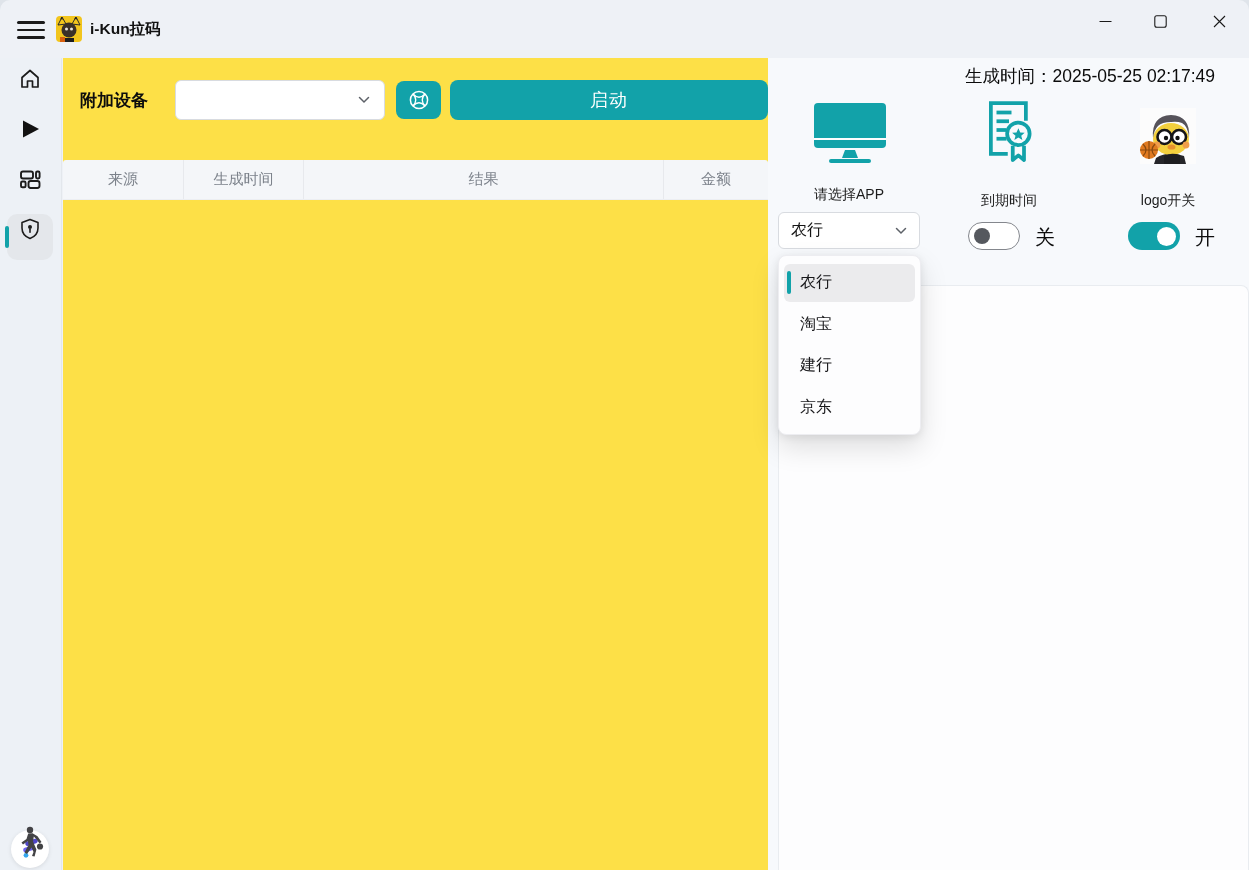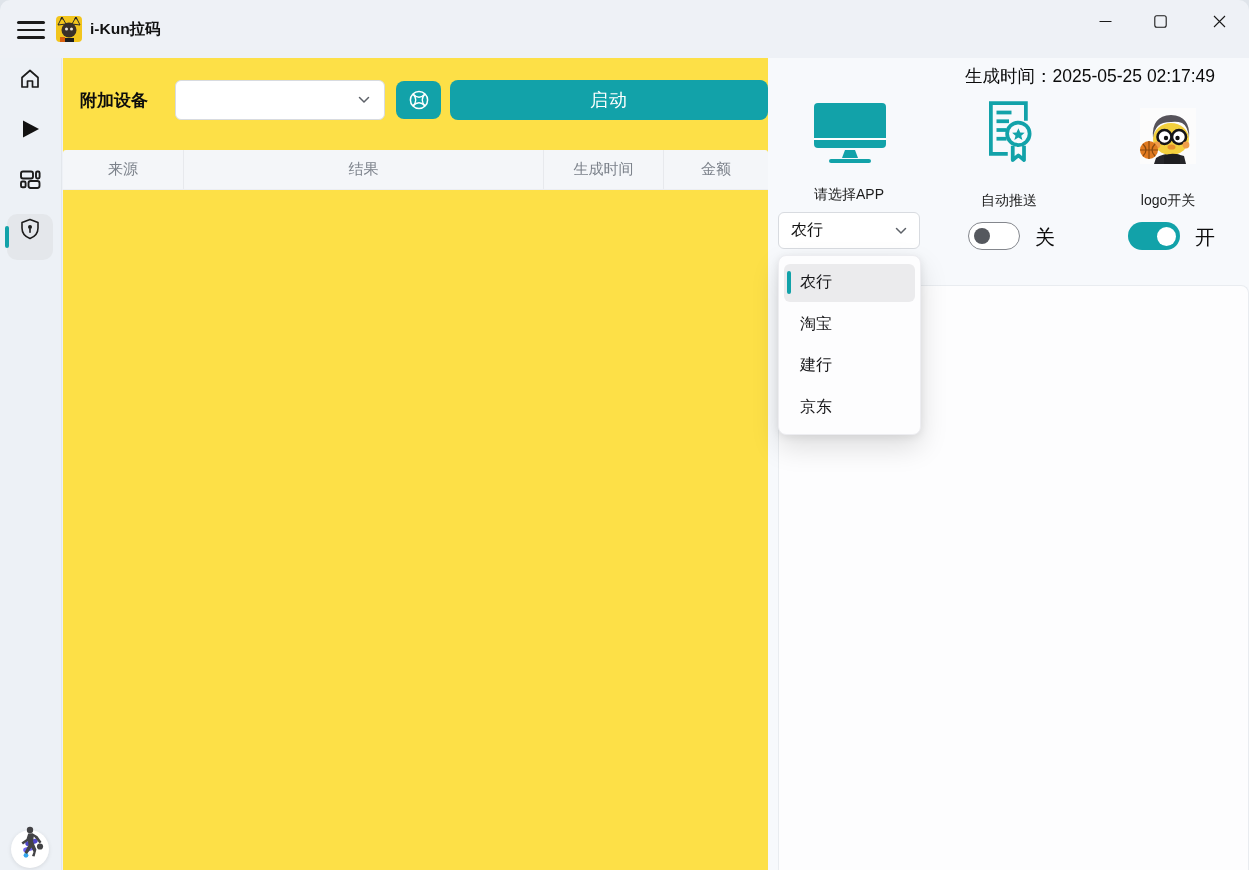--- a/index.html
+++ b/index.html
@@ -27,21 +27,21 @@
   .side-sel-bar { position:absolute; left:5px; top:168px; width:4px; height:22px; background:#12a2a9; border-radius:3px; }
   .flash-circle { position:absolute; left:11px; top:772px; width:38px; height:38px; background:#ffffff; border-radius:50%; box-shadow:0 1px 4px rgba(0,0,0,.10); display:flex; align-items:center; justify-content:center; cursor:pointer; }
 
   
   .main { position:absolute; left:63px; top:58px; width:705px; bottom:0; background:#fde047; }
   .dev-label { position:absolute; left:17px; top:31px; font-size:17px; font-weight:600; color:#0d0d0d; }
   .dev-select { position:absolute; left:112px; top:22px; width:210px; height:40px; background:#fff; border:1px solid #d8dbe0; border-radius:6px; display:flex; align-items:center; justify-content:flex-end; padding-right:14px; cursor:pointer; }
   .ball-btn { position:absolute; left:333px; top:23px; width:45px; height:38px; background:#12a2a9; border:none; border-radius:8px; display:flex; align-items:center; justify-content:center; cursor:pointer; }
   .start-btn { position:absolute; left:387px; top:22px; width:318px; height:40px; background:#12a2a9; border:none; border-radius:8px; color:#fff; font-size:18px; letter-spacing:1px; display:flex; align-items:center; justify-content:center; cursor:pointer; font-family:inherit; }
 
-  .thead { position:absolute; left:0; top:92px; width:705px; height:40px; background:#f4f6f9; display:flex; border-bottom:1px solid #eceef2; border-radius:3px 3px 0 0; }
+  .thead { position:absolute; left:0; top:102px; width:705px; height:40px; background:#f4f6f9; display:flex; border-bottom:1px solid #eceef2; border-radius:3px 3px 0 0; }
   .th { display:flex; align-items:center; justify-content:center; font-size:15px; color:#7c828b; }
   .th + .th { border-left:1px solid #e7e9ed; }
   .th-src { width:120px; } .th-time { width:120px; } .th-result { width:360px; } .th-amount { width:105px; }
 
   
   .right { position:absolute; left:768px; top:58px; right:0; bottom:0; background:#f7f9fc; }
   .expiry { position:absolute; right:34px; top:6px; font-size:17.5px; color:#0b0b0b; white-space:nowrap; }
   .feature-label { position:absolute; font-size:14px; color:#1c1c1c; white-space:nowrap; }
   .lbl-app    { left:81px; top:128px; transform:translateX(-50%); left:81px;text-align:center; }
   .lbl-push   { left:241px; top:134px; transform:translateX(-50%); }
@@ -173,22 +173,22 @@
         <path d="M6 6 Q12 12.5 18 6" fill="none" stroke="#fff" stroke-width="1.3"></path>
         <path d="M6 18 Q12 11.5 18 18" fill="none" stroke="#fff" stroke-width="1.3"></path>
         <path d="M6 6 Q11.5 12 6 18" fill="none" stroke="#fff" stroke-width="1.3"></path>
         <path d="M18 6 Q12.5 12 18 18" fill="none" stroke="#fff" stroke-width="1.3"></path>
       </svg>
     </button>
     <button class="start-btn">启动</button>
 
     <div class="thead">
       <div class="th th-src">来源</div>
+      <div class="th th-time">生成时间</div>
       <div class="th th-result">结果</div>
-      <div class="th th-time">生成时间</div>
       <div class="th th-amount">金额</div>
     </div>
     <div style="position:absolute; left:0; top:132px; width:705px; bottom:0;"></div>
   </div>
 
   <div class="right">
     <div class="expiry">
       <span>生成时间：</span><span>2025-05-25 02:17:49</span>
     </div>
 
@@ -208,21 +208,21 @@
         <path d="M37.5 17 V4.5 H9.5 V45 H21.5" fill="none" stroke="#12a2a9" stroke-width="3" stroke-linecap="square"></path>
         <line x1="14" y1="12" x2="26" y2="12" stroke="#12a2a9" stroke-width="3"></line>
         <line x1="14" y1="19" x2="24" y2="19" stroke="#12a2a9" stroke-width="3"></line>
         <line x1="14" y1="26" x2="22" y2="26" stroke="#12a2a9" stroke-width="3"></line>
         <line x1="14" y1="33" x2="22" y2="33" stroke="#12a2a9" stroke-width="3"></line>
         <circle cx="31.5" cy="29" r="9" fill="none" stroke="#12a2a9" stroke-width="3"></circle>
         <path d="M31.5 24.5 L33 28 L36.5 28.2 L33.8 30.6 L34.7 34 L31.5 32 L28.3 34 L29.2 30.6 L26.5 28.2 L30 28 Z" fill="#12a2a9"></path>
         <path d="M27 38.5 V50 L31.5 46.3 L36 50 V38.5" fill="none" stroke="#12a2a9" stroke-width="3" stroke-linejoin="round"></path>
       </svg>
     </div>
-    <div class="feature-label lbl-push">自动推送</div>
+    <div class="feature-label lbl-push">到期时间</div>
 
     <div class="avatar">
       <svg width="56" height="56" viewBox="0 0 56 56">
         <rect width="56" height="56" fill="#fcfcfc"></rect>
         <path d="M16 50 Q28 42 44 48 L46 56 L14 56 Z" fill="#26262a"></path>
         <ellipse cx="31" cy="31" rx="18" ry="16" fill="#f3d03e"></ellipse>
         <path d="M13 30 Q11 8 31 7 Q51 8 49 30 Q48 18 42 15 Q37 13 31 14 Q22 14 18 18 Q14 22 13 30 Z" fill="#56535a"></path>
         <circle cx="24.5" cy="29" r="7" fill="#fff" stroke="#151518" stroke-width="2.6"></circle>
         <circle cx="39" cy="29" r="7" fill="#fff" stroke="#151518" stroke-width="2.6"></circle>
         <circle cx="26" cy="30" r="2.2" fill="#111"></circle>

